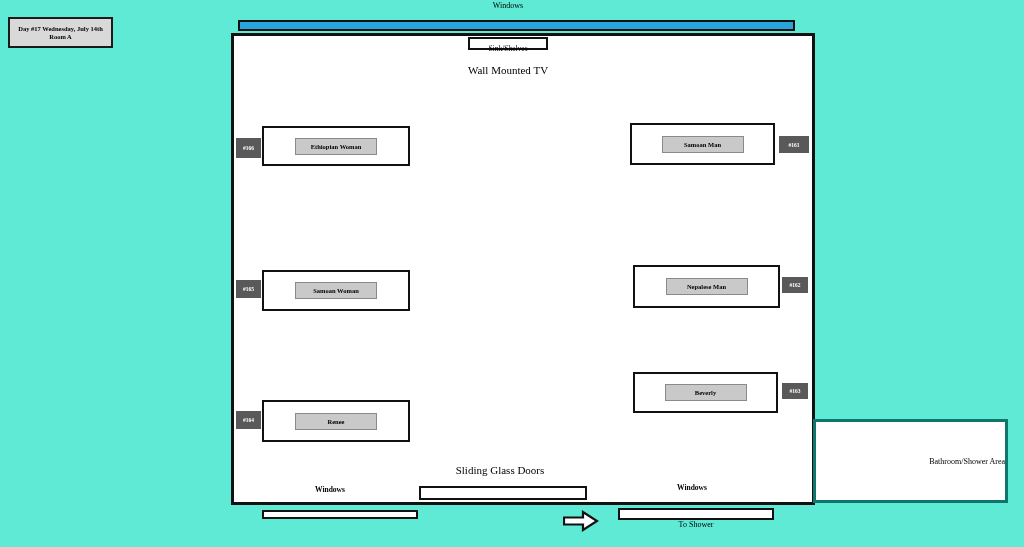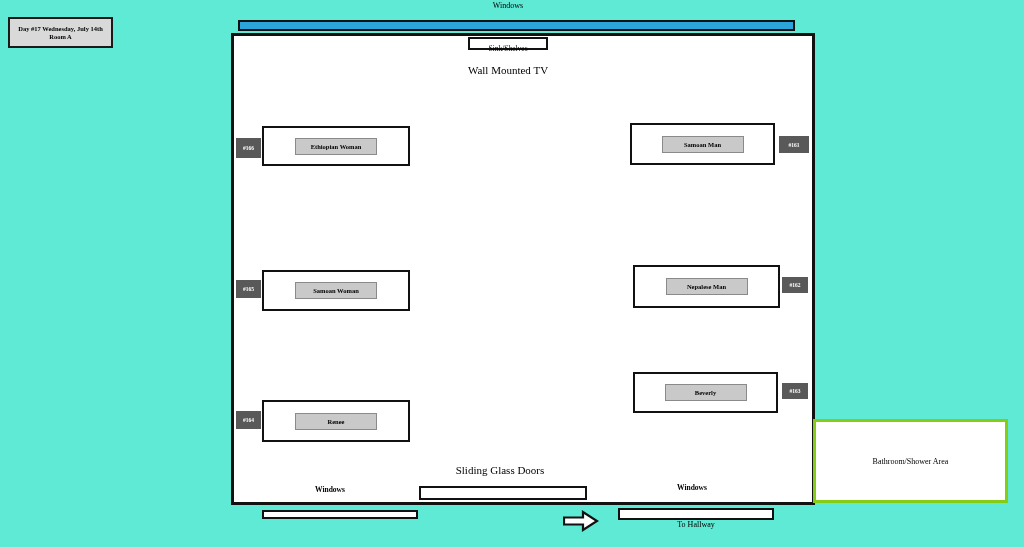--- a/index.html
+++ b/index.html
@@ -74,22 +74,22 @@
   .tag-163{left:782px;top:383px;width:26px;height:16px;}
 
   
   .sliding-label{left:440px;top:464px;width:120px;font-size:11px;}
   .doors-box{left:419px;top:486px;width:168px;height:14px;border:2.5px solid #111;background:#fff;}
   .win-bottom-left{left:290px;top:485px;width:80px;font-size:7.5px;font-weight:bold;}
   .win-bottom-right{left:652px;top:483px;width:80px;font-size:7.5px;font-weight:bold;}
 
   .bathroom{
     left:813px;top:419px;width:195px;height:84px;
-    border:3px solid #84cc16;background:#fff;
-    display:flex;align-items:center;justify-content:center;
+    border:3px solid #0f766e;background:#fff;
+    display:flex;align-items:center;justify-content:flex-end;
     font-size:8px;
   }
 
   .win-under-left{left:262px;top:510px;width:156px;height:9px;border:2px solid #111;background:#fff;}
   .win-under-right{left:618px;top:508px;width:156px;height:12px;border:2px solid #111;background:#fff;}
   .to-hallway{left:636px;top:520px;width:120px;font-size:8px;}
 
   .arrow{left:563px;top:510px;width:36px;height:22px;}
 </style>
 </head>
@@ -142,19 +142,19 @@
   <div class="abs doors-box"></div>
   <div class="abs lbl win-bottom-left">Windows</div>
   <div class="abs lbl win-bottom-right">Windows</div>
 
   <div class="abs bathroom">
     <span>Bathroom/Shower Area</span>
   </div>
 
   <div class="abs win-under-left"></div>
   <div class="abs win-under-right"></div>
-  <div class="abs lbl to-hallway">To Hallway</div>
+  <div class="abs lbl to-hallway">To Shower</div>
 
   <svg class="abs arrow" viewBox="0 0 36 22">
     <polygon points="1,7.5 20,7.5 20,2 34,11 20,20 20,14.5 1,14.5" fill="#ffffff" stroke="#111" stroke-width="2.2" stroke-linejoin="miter"></polygon>
   </svg>
 
 </div>
 
 </body></html>

